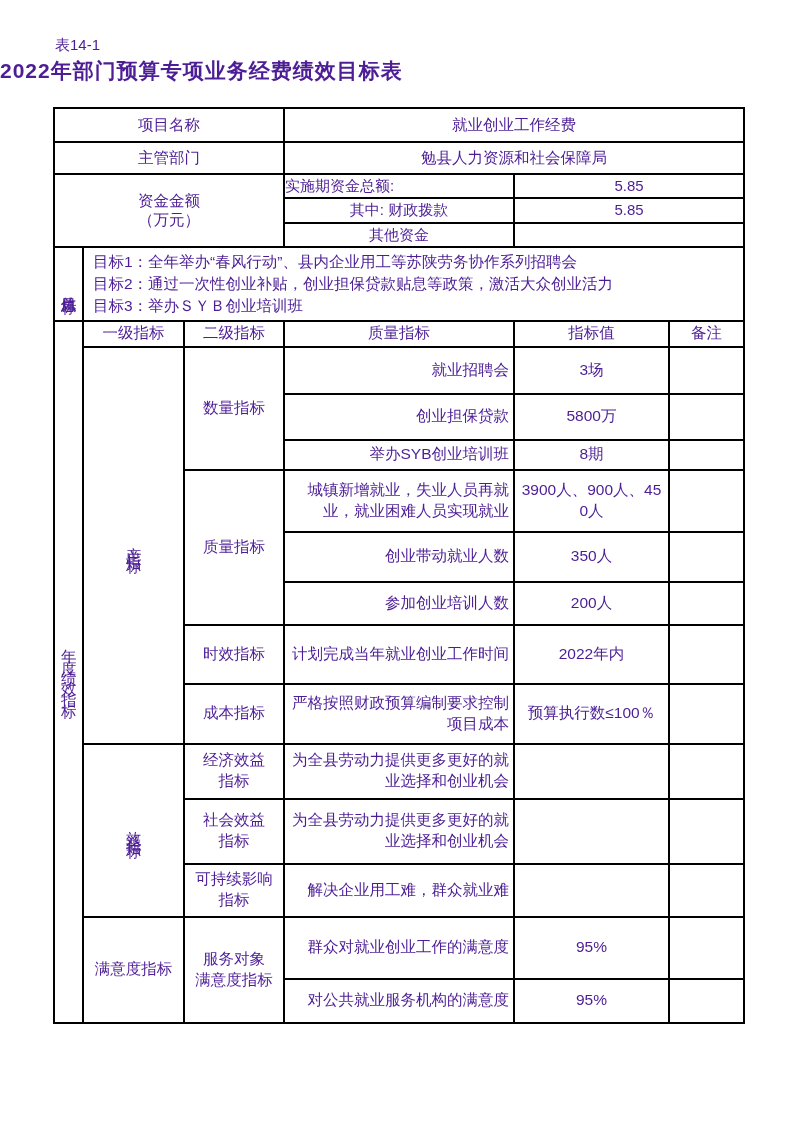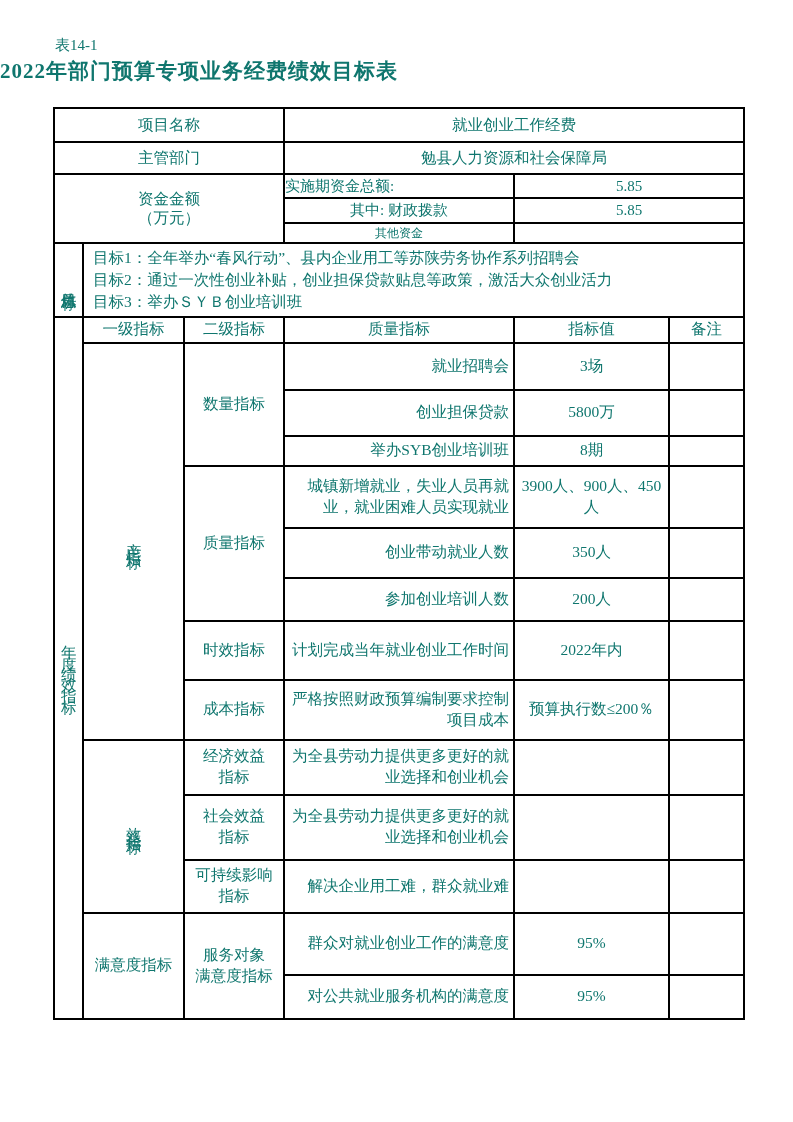--- a/index.html
+++ b/index.html
@@ -1,17 +1,17 @@
 <!DOCTYPE html>
 <html><head>
 <meta charset="utf-8">
 <style>
   html,body{margin:0;padding:0;background:#fff;}
   .page{position:relative;width:793px;height:1122px;background:#fff;overflow:hidden;
-        font-family:Liberation Serif, serif;color:#0f766e;}
+        font-family:Liberation Sans, sans-serif;color:#4c1d95;}
   .form-tag{position:absolute;left:55px;top:36px;font-size:15px;}
   .page-title{position:absolute;left:0;right:0;top:57px;margin:0;text-align:left;
         font-size:21px;font-weight:bold;letter-spacing:1px;}
   table.main{position:absolute;left:53px;top:107px;width:690px;
         border-collapse:collapse;table-layout:fixed;}
   td{border:2px solid #000;font-size:15.5px;line-height:1.35;padding:1px 4px;
         vertical-align:middle;overflow:hidden;word-break:break-all;}
   td.c{text-align:center;}
   td.l{text-align:right;padding-left:7px;}
   td.fund-sub{text-align:left;padding-left:0;font-size:15px;}
@@ -60,21 +60,21 @@
           <div>（万元）</div>
         </td>
         <td class="fund-sub">实施期资金总额:</td>
         <td colspan="2" class="num">5.85</td>
       </tr>
       <tr style="height:19px">
         <td class="c" style="font-size:15px">其中: 财政拨款</td>
         <td colspan="2" class="num">5.85</td>
       </tr>
       <tr style="height:19px">
-        <td class="c" style="font-size:12px">其他资金</td>
+        <td class="c" style="font-size:15px">其他资金</td>
         <td colspan="2" class="num"></td>
       </tr>
 
       <tr style="height:69px">
         <td class="vcell">
           <div class="vert vgoal">总体目标</div>
         </td>
         <td colspan="5" class="goals">
           <div>目标1：全年举办“春风行动”、县内企业用工等苏陕劳务协作系列招聘会</div>
           <div>目标2：通过一次性创业补贴，创业担保贷款贴息等政策，激活大众创业活力</div>
@@ -133,21 +133,21 @@
       <tr style="height:59px">
         <td class="c">时效指标</td>
         <td class="l">计划完成当年就业创业工作时间</td>
         <td class="c">2022年内</td>
         <td class="c"></td>
       </tr>
 
       <tr style="height:60px">
         <td class="c">成本指标</td>
         <td class="l">严格按照财政预算编制要求控制项目成本</td>
-        <td class="c">预算执行数≤200％</td>
+        <td class="c">预算执行数≤100％</td>
         <td class="c"></td>
       </tr>
 
       <tr style="height:55px">
         <td rowspan="3" class="vcell">
           <div class="vert vl1">效益指标</div>
         </td>
         <td class="c pre">经济效益
 指标</td>
         <td class="l">为全县劳动力提供更多更好的就业选择和创业机会</td>

